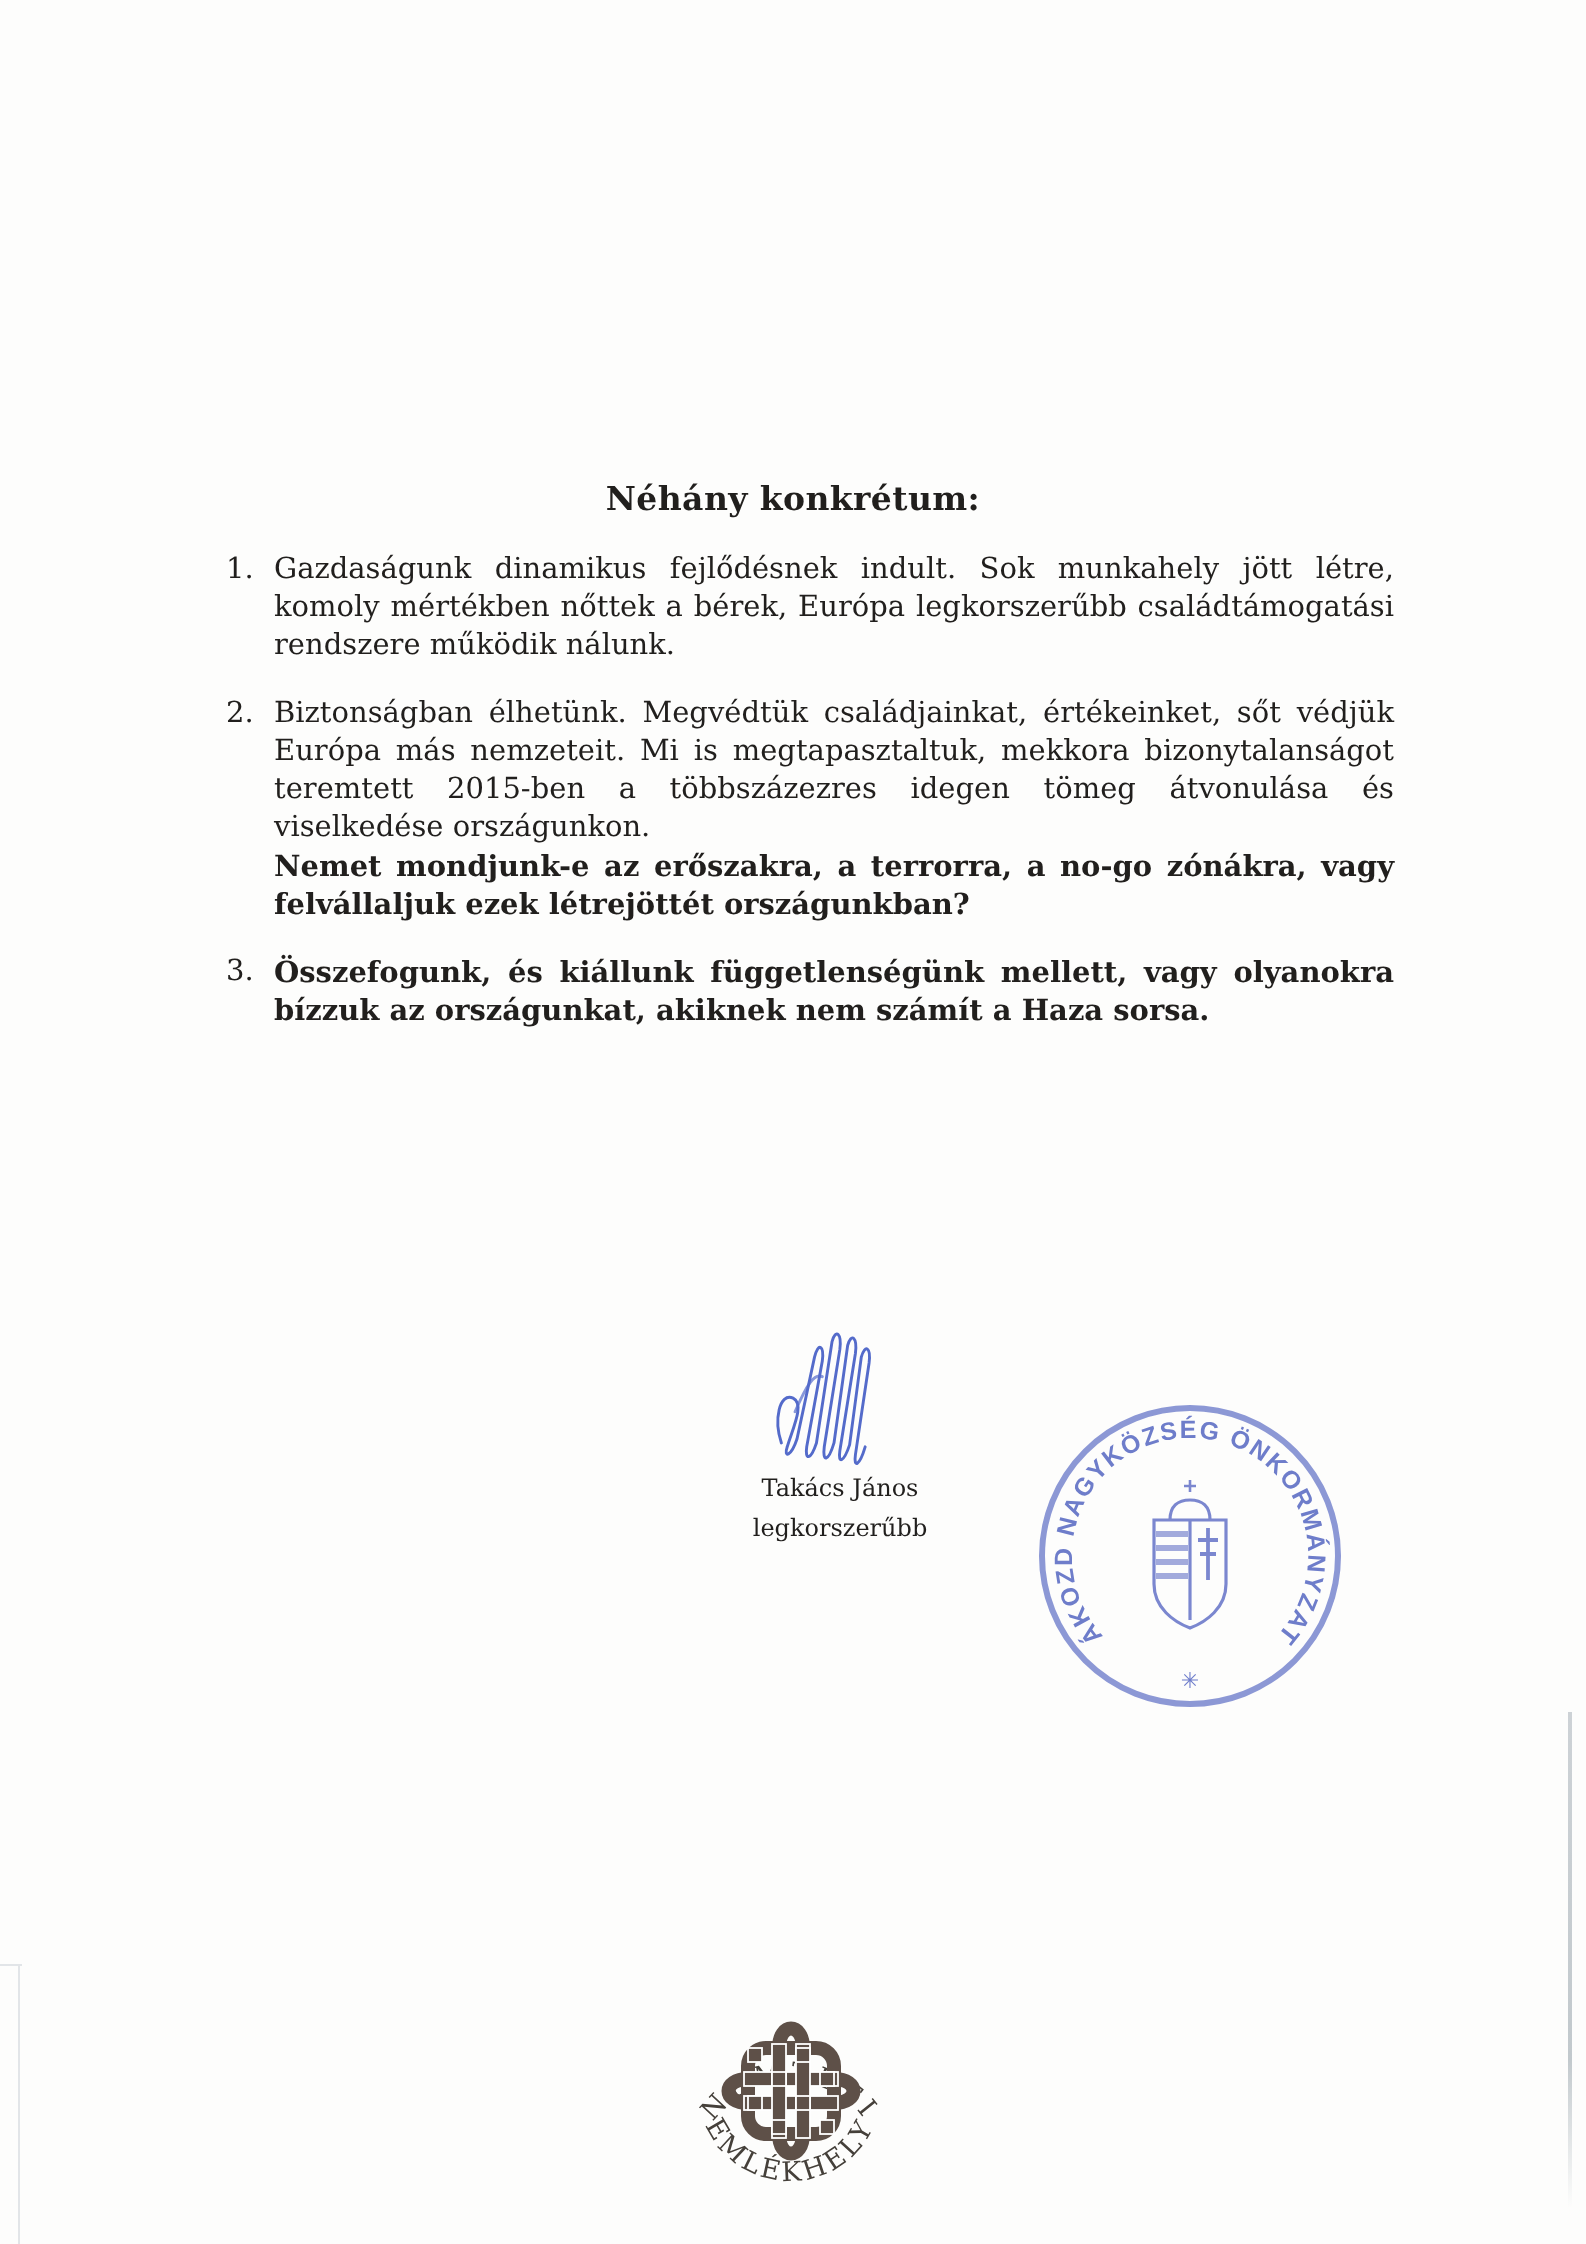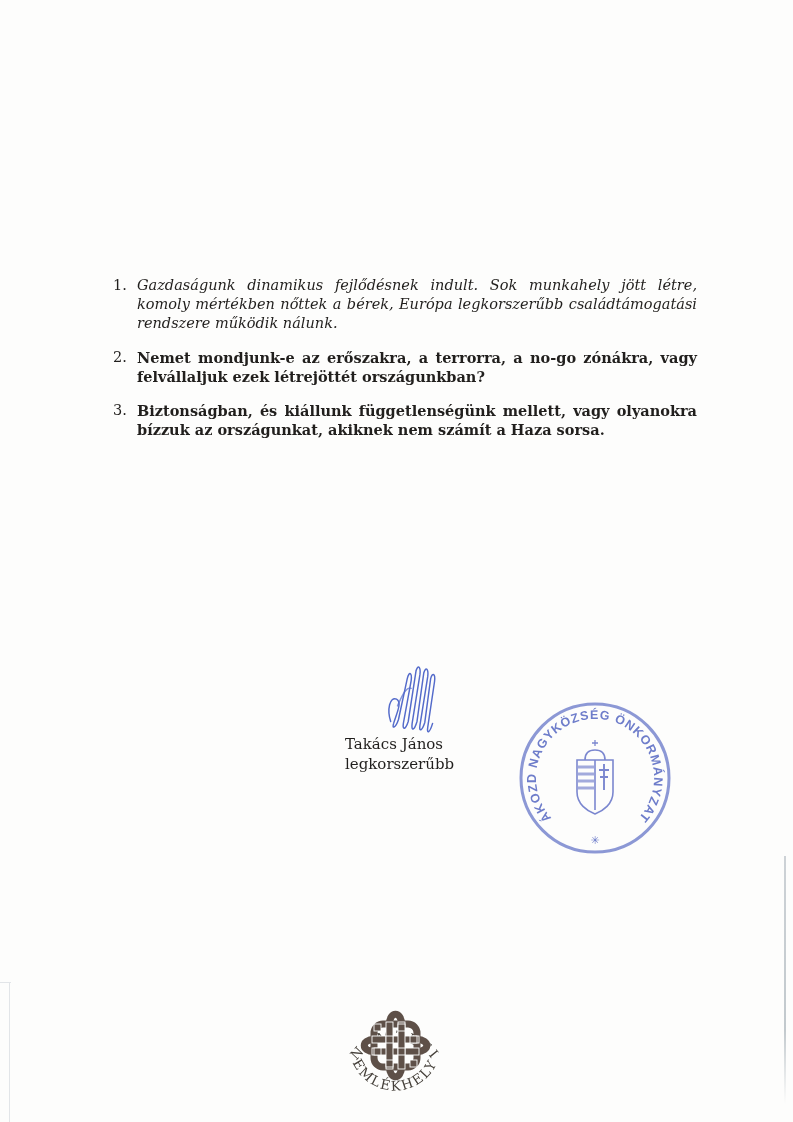--- a/index.html
+++ b/index.html
@@ -13,58 +13,60 @@
   .doc-title{
     position:absolute;top:240px;left:0;width:793px;
     text-align:center;font-weight:bold;font-size:16.5px;letter-spacing:.2px;
     margin:0;
   }
   .paragraphs{position:absolute;top:276px;left:113px;width:584px;}
   .para{display:flex;align-items:flex-start;font-size:14.5px;line-height:19px;}
   .para + .para{margin-top:15px;}
   .para-num{flex:0 0 24px;text-align:left;}
   .para-body{flex:1;}
-  .para-text{margin:0;text-align:justify;font-style:italic;}
+  .para-text{margin:0;text-align:justify;}
   .para-question{margin:0;text-align:justify;font-weight:bold;}
-  .signature-block{position:absolute;left:345px;top:735px;width:150px;text-align:left;
-    font-size:15px;line-height:19.5px;}
+  .signature-block{position:absolute;left:345px;top:735px;width:150px;text-align:center;
+    font-size:12px;line-height:19.5px;}
   .signature-scribble{position:absolute;left:383px;top:663px;width:68px;height:76px;}
   .stamp{position:absolute;left:515px;top:698px;width:160px;height:160px;}
   .memorial-logo{position:absolute;left:330px;top:990px;width:130px;height:112px;}
   .edge-line-right{position:absolute;left:784px;top:856px;width:2px;height:248px;
     background:linear-gradient(to bottom,#cdd2d6,#c2c9cd 70%,rgba(205,210,214,0));}
   .edge-line-left-v{position:absolute;left:9px;top:983px;width:1px;height:139px;background:#e2e5e8;}
   .edge-line-left-h{position:absolute;left:0;top:982px;width:11px;height:1px;background:#e2e5e8;}
 </style>
 </head>
 <body>
 
 <div class="page">
 
+  <h1 class="doc-title">Néhány konkrétum:</h1>
 
   <div class="paragraphs">
 
     <div class="para">
       <span class="para-num">1.</span>
       <div class="para-body">
         <p class="para-text">Gazdaságunk dinamikus fejlődésnek indult. Sok munkahely jött létre, komoly mértékben nőttek a bérek, Európa legkorszerűbb családtámogatási rendszere működik nálunk.</p>
       </div>
     </div>
 
     <div class="para">
       <span class="para-num">2.</span>
       <div class="para-body">
+        <p class="para-text">Biztonságban élhetünk. Megvédtük családjainkat, értékeinket, sőt védjük Európa más nemzeteit. Mi is megtapasztaltuk, mekkora bizonytalanságot teremtett 2015-ben a többszázezres idegen tömeg átvonulása és viselkedése országunkon.</p>
         <p class="para-question">Nemet mondjunk-e az erőszakra, a terrorra, a no-go zónákra, vagy felvállaljuk ezek létrejöttét országunkban?</p>
       </div>
     </div>
 
     <div class="para">
       <span class="para-num">3.</span>
       <div class="para-body">
-        <p class="para-question">Biztonságban, és kiállunk függetlenségünk mellett, vagy olyanokra bízzuk az országunkat, akiknek nem számít a Haza sorsa.</p>
+        <p class="para-question">Összefogunk, és kiállunk függetlenségünk mellett, vagy olyanokra bízzuk az országunkat, akiknek nem számít a Haza sorsa.</p>
       </div>
     </div>
 
   </div>
 
   <svg class="signature-scribble" viewBox="0 0 68 78" aria-hidden="true">
     <g fill="none" stroke="#3d57c4" stroke-width="1.5" stroke-linecap="round" opacity="0.88">
       <path d="M7,60 C3,48 6,34 13,37 C19,40 13,52 10,62 C8,68 12,67 15,58
                L24,16 C26,8 29,10 28,18 L20,62 C19,69 22,69 25,60
                L33,8 C35,1 38,4 37,12 L29,62 C28,70 31,70 34,60

